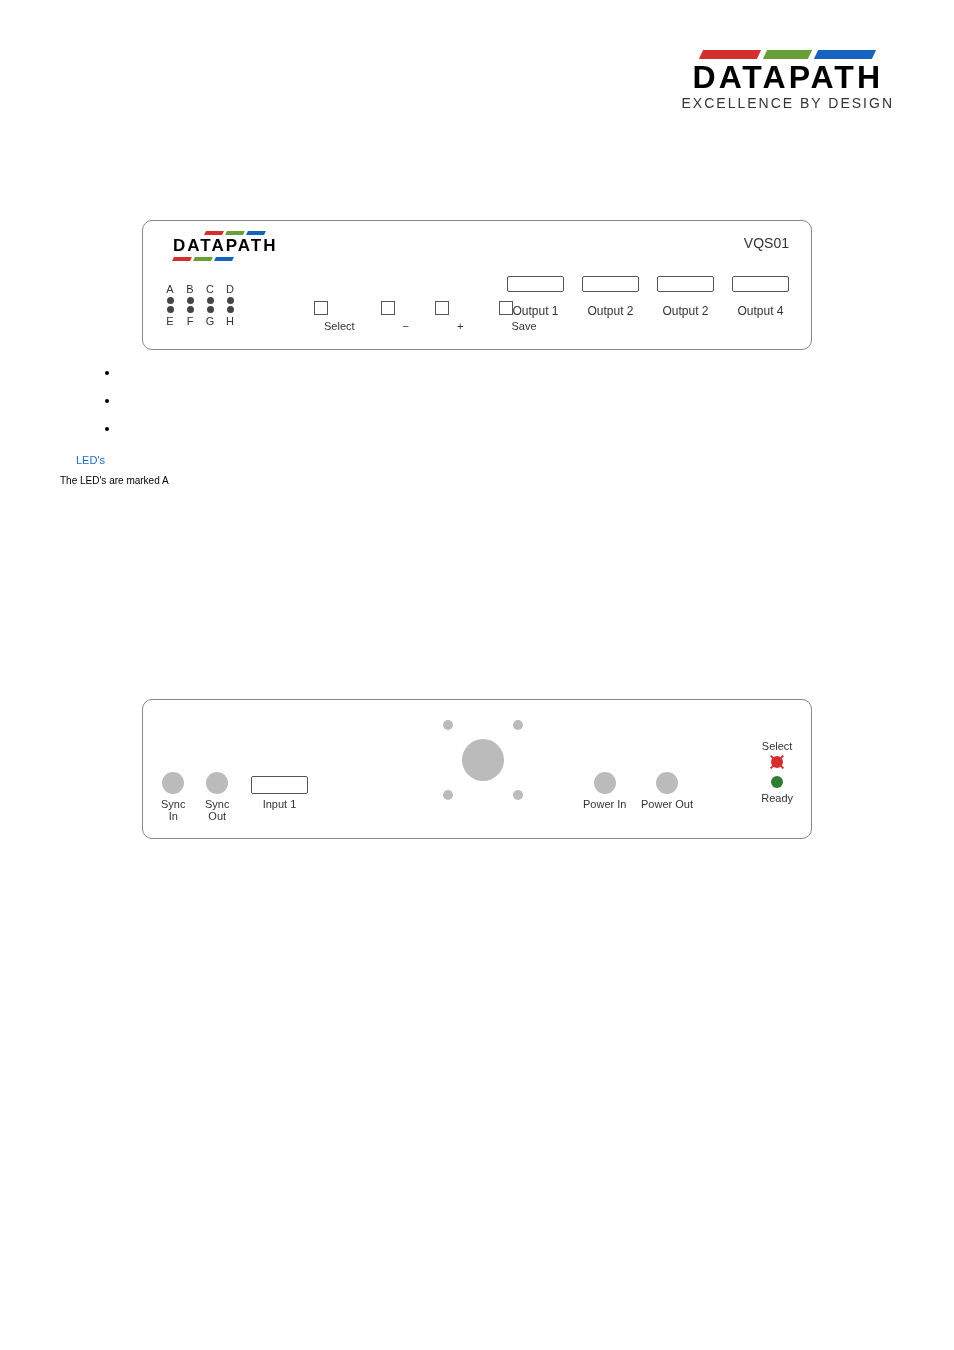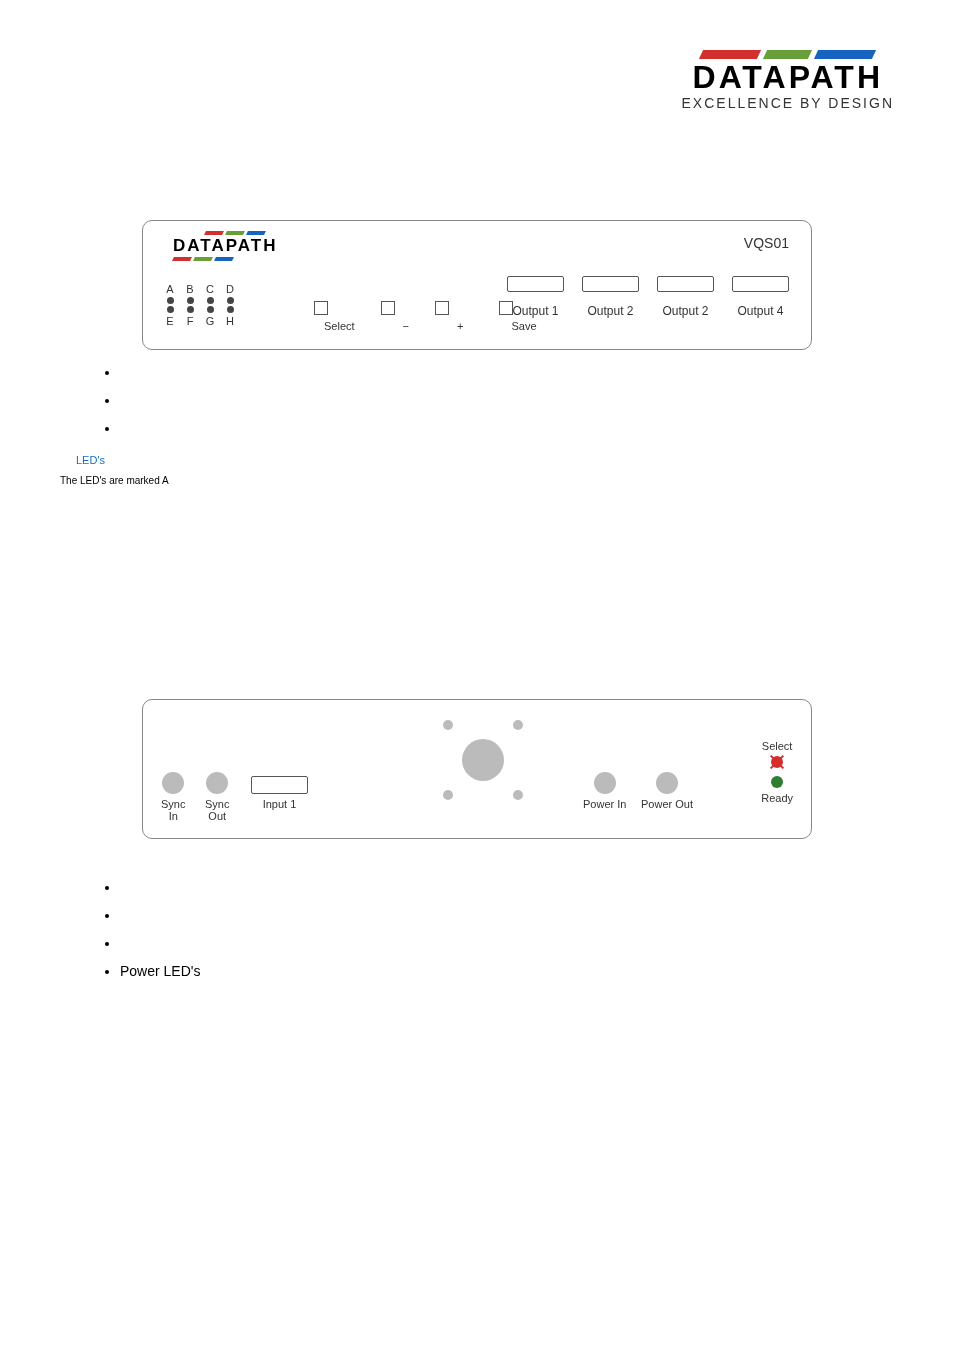--- a/index.html
+++ b/index.html
@@ -292,21 +292,15 @@
         <div style="position:relative;">
           <div class="pwr-led-red"></div>
           <div class="red-x"></div>
         </div>
         <div style="height:8px"></div>
         <div class="pwr-led-green"></div>
         <div class="rear-lbl">Ready</div>
       </div>
     </div>
 
-    <ul class="bullets" style="margin-top:40px;">
-      <li></li>
-      <li></li>
-      <li></li>
-      <li>Power LED's</li>
-    </ul>
 
   </div>
 </div>
 
 </body></html>

